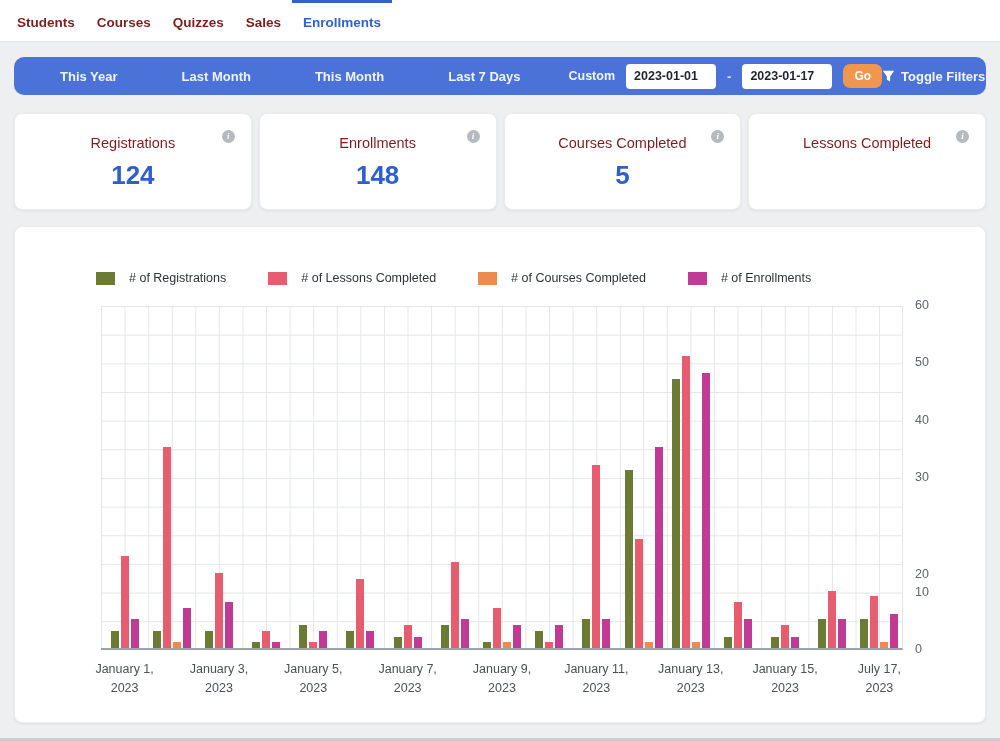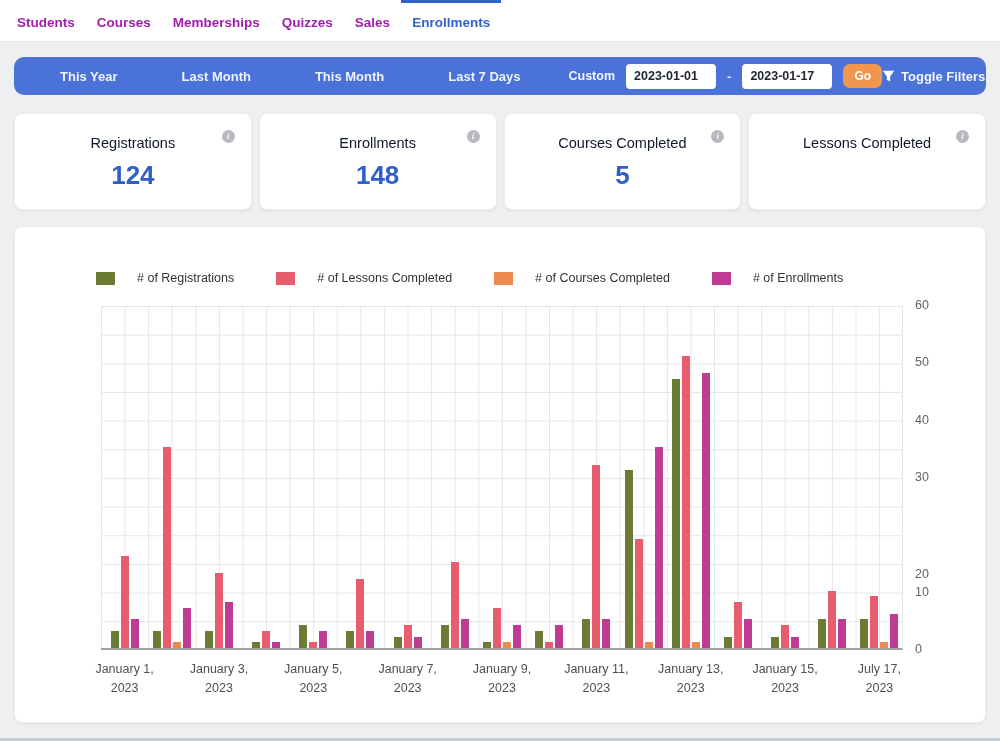--- a/index.html
+++ b/index.html
@@ -15,21 +15,21 @@
     background:#ffffff;
     height:42px;
     border-bottom:1px solid #e3e3e3;
     display:flex;
     align-items:stretch;
     padding-left:6px;
   }
   .tab {
     font-size:13.5px;
     font-weight:600;
-    color:#a21caf;
+    color:#7f1d1d;
     padding:0 11px;
     display:flex;
     align-items:center;
     border-top:3px solid transparent;
     cursor:pointer;
   }
   .tab.active { color:#3061cc; border-top-color:#3061cc; }
   
   .filterbar {
     margin:15px 14px 0 14px;
@@ -83,21 +83,21 @@
   .card {
     flex:1;
     background:#ffffff;
     border:1px solid #ececee;
     border-radius:8px;
     height:97px;
     position:relative;
     text-align:center;
     box-shadow:0 1px 3px rgba(0,0,0,.07);
   }
-  .card-title { margin-top:21px; font-size:14.5px; color:#0f172a; }
+  .card-title { margin-top:21px; font-size:14.5px; color:#7f1d1d; }
   .card-value { margin-top:9px; font-size:26px; font-weight:700; color:#2f5fc8; }
   .info-ic {
     position:absolute; top:16px; right:16px;
     width:13px; height:13px; border-radius:50%;
     background:#b6bac0; color:#ffffff;
     font-size:9px; font-weight:700; font-style:italic;
     line-height:13px; text-align:center;
     font-family:"Liberation Serif", serif;
     cursor:pointer;
   }
@@ -105,21 +105,21 @@
   .chartcard {
     margin:16px 14px 0 14px;
     background:#ffffff;
     border:1px solid #ececee;
     border-radius:8px;
     height:497px;
     box-shadow:0 1px 3px rgba(0,0,0,.07);
     position:relative;
   }
   .legend { display:flex; gap:42px; margin:44px 0 0 81px; align-items:center; }
-  .legend-item { display:flex; align-items:center; gap:22px; }
+  .legend-item { display:flex; align-items:center; gap:14px; }
   .legend-swatch { width:19px; height:13px; }
   .legend-label { font-size:12.5px; color:#2f3338; }
   .plotwrap { position:absolute; left:86px; top:79px; }
   .plot {
     position:relative;
     width:802px; height:344px;
     background-image:
       linear-gradient(to right, #e4e6e8 1px, transparent 1px),
       linear-gradient(to bottom, #e4e6e8 1px, transparent 1px);
     background-size:23.588px 28.667px;
@@ -146,21 +146,20 @@
     width:1000px; height:3px; background:#c9ccd0;
   }
   .funnel-svg { display:block; }
 </style>
 </head>
 <body>
 
 <div class="topnav" id="topnav">
     <div class="tab">Students</div>
     <div class="tab">Courses</div>
-    <div class="tab">Memberships</div>
     <div class="tab">Quizzes</div>
     <div class="tab">Sales</div>
     <div class="tab active">Enrollments</div>
   </div>
 
 <div class="filterbar">
   <div class="quicklinks" id="quicklinks">
       <div class="quicklink">This Year</div>
       <div class="quicklink">Last Month</div>
       <div class="quicklink">This Month</div>

